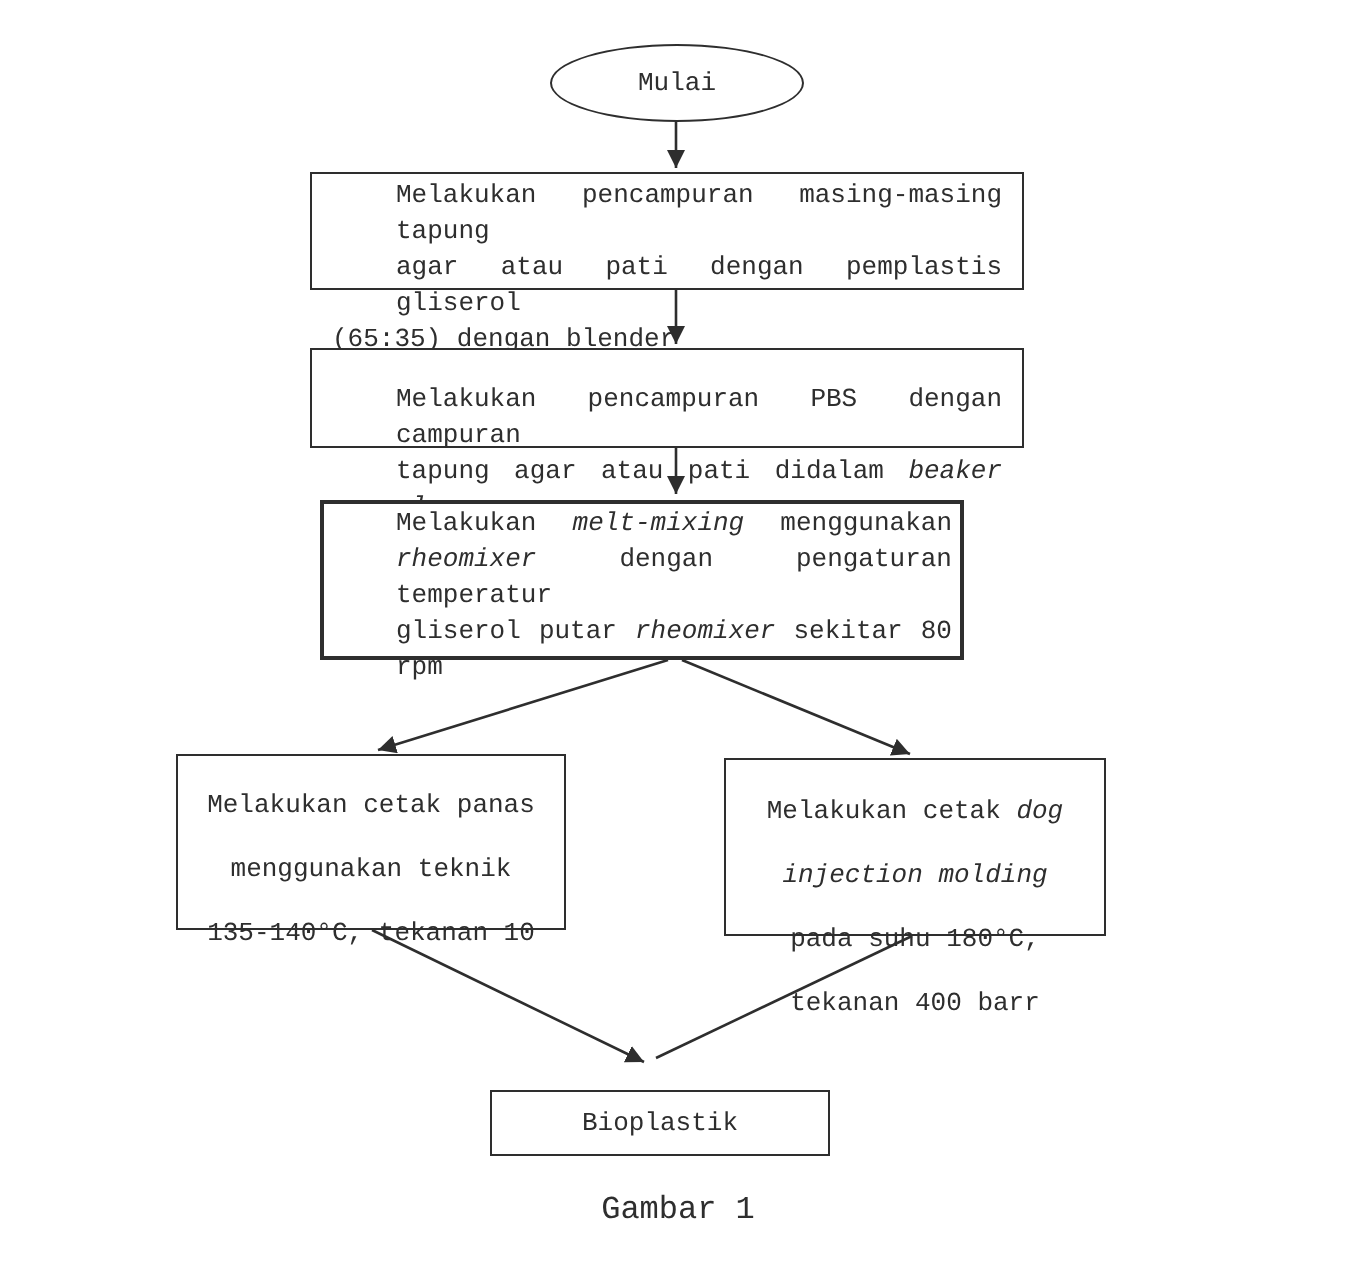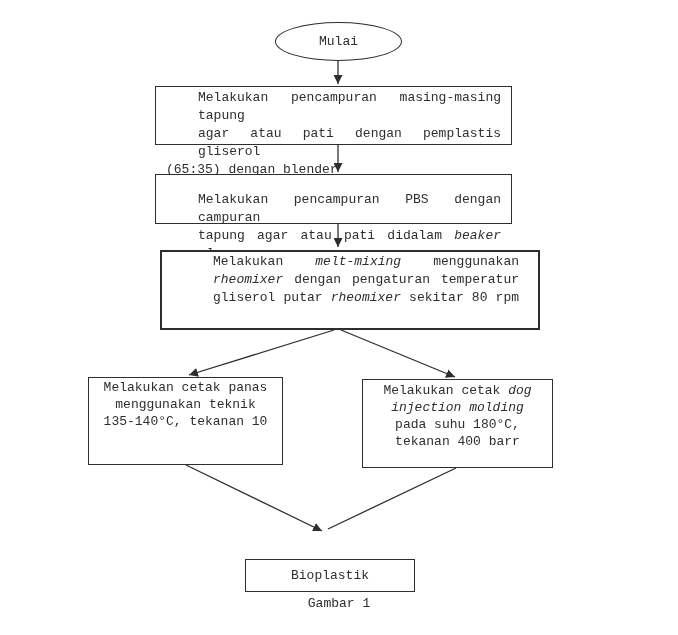--- a/index.html
+++ b/index.html
@@ -13,33 +13,33 @@
     font-family:"Liberation Mono","DejaVu Sans Mono",monospace;
     color:var(--ink);overflow:hidden;
   }
   .connectors{position:absolute;left:0;top:0;z-index:1;}
   .node{position:absolute;box-sizing:border-box;z-index:2;background:var(--bg);
     font-size:13px;line-height:18px;}
   .oval{left:275px;top:22px;width:127px;height:39px;border:1.5px solid var(--line);
     border-radius:50%;display:flex;align-items:center;justify-content:center;}
   .b1{left:155px;top:86px;width:357px;height:59px;border:1px solid var(--line);padding:2px 10px;}
   .b2{left:155px;top:174px;width:357px;height:50px;border:1px solid var(--line);padding:16px 10px;}
-  .b3{left:160px;top:250px;width:380px;height:80px;border:2px solid var(--line);padding:1px 19px;}
+  .b3{left:160px;top:250px;width:322px;height:80px;border:2px solid var(--line);padding:1px 4px;}
   .bl{left:88px;top:377px;width:195px;height:88px;border:1.5px solid var(--line);
     padding:1px 8px;line-height:17px;}
   .br{left:362px;top:379px;width:191px;height:89px;border:1.5px solid var(--line);
     padding:2px 10px;line-height:17px;}
-  .bres{left:245px;top:559px;width:170px;height:33px;border:1px solid var(--line);
+  .bres{left:245px;top:545px;width:170px;height:33px;border:1px solid var(--line);
     display:flex;align-items:center;justify-content:center;}
   .caption{position:absolute;left:0;top:596px;width:678px;text-align:center;
-    font-size:13px;z-index:2;}
+    font-size:16px;z-index:2;}
   .tline{white-space:normal;}
   .tline.j{text-align:justify;text-align-last:justify;margin-left:32px;}
   .tline.l{text-align:center;text-align-last:left;}
-  .tline.c{text-align:right;text-align-last:center;}
+  .tline.c{text-align:right;text-align-last:center;margin-top:15px;}
   .tline i{font-style:italic;}
   .tline sup{font-size:9px;line-height:0;vertical-align:super;}
   svg line{stroke:var(--line);stroke-width:1.3;}
   svg .ah{fill:var(--line);stroke:none;}
 </style>
 </head>
 <body>
 
 <div class="stage">
 

